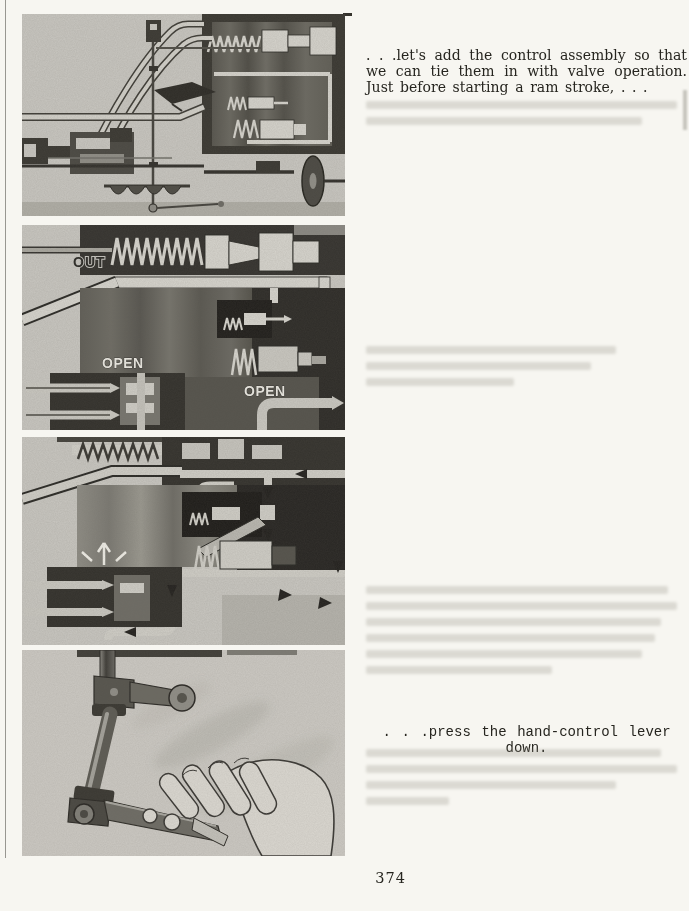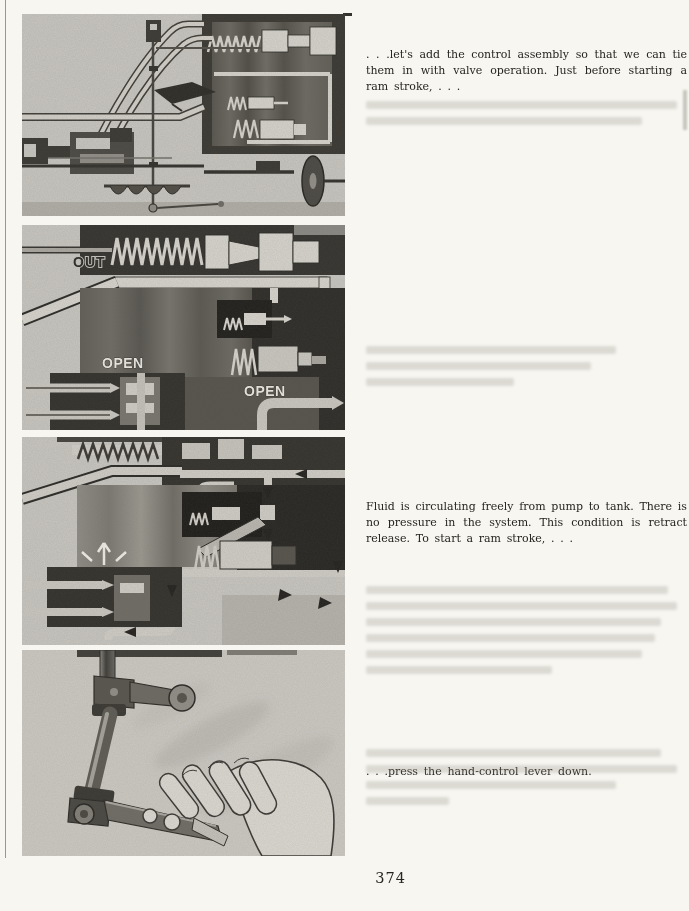--- a/index.html
+++ b/index.html
@@ -8,22 +8,22 @@
   .page{position:absolute;inset:0;background:#f7f6f1;}
   
   .scan-line-left{position:absolute;left:5px;top:0;width:1px;height:858px;background:#4a4841;opacity:.55;}
   .scan-mark-1{position:absolute;left:343px;top:13px;width:9px;height:3px;background:#35332d;}
   .scan-mark-2{position:absolute;left:683px;top:90px;width:4px;height:40px;background:#8b887e;opacity:.45;filter:blur(1px);}
   
   .panel{position:absolute;left:22px;display:block;}
   #p1{top:14px;}  #p2{top:225px;}  #p3{top:437px;}  #p4{top:650px;}
   
   .caption{position:absolute;left:366px;width:321px;text-align:justify;
-           font-size:11px;line-height:16.2px;color:#26251f;word-spacing:2.2px;margin:0;}
-  #c1{top:47px;}  #c2{top:273px;}  #c3{top:499px;}  #c4{top:764px;text-align:left;}
+           font-size:14px;line-height:16.2px;color:#26251f;word-spacing:2.2px;margin:0;}
+  #c1{top:47px;}  #c2{top:273px;}  #c3{top:499px;}  #c4{top:724px;text-align:center;font-family:Liberation Mono, monospace;}
   .u{text-decoration:underline;text-underline-offset:2px;}
   
   .ghost{position:absolute;left:366px;width:321px;}
   .ghost i{display:block;height:8px;margin-bottom:8px;background:#8d897d;opacity:.26;filter:blur(1.4px);border-radius:2px;}
   #g1{top:101px;} #g2{top:346px;} #g3{top:586px;} #g4{top:749px;}
   .pageno{position:absolute;left:330px;top:870px;width:76px;text-align:right;
           font-size:14.5px;color:#26251f;letter-spacing:1px;}
   
   .lbl-dark{font-family:"Liberation Sans",sans-serif;font-weight:bold;font-size:14px;
             fill:#2b2a26;letter-spacing:1px;paint-order:stroke;stroke:#c8c6c0;stroke-width:2px;}
@@ -325,21 +325,20 @@
       </g>
       <path d="M160 126 q7 -8 15 -5 M186 118 q7 -8 15 -5 M212 113 q7 -7 15 -4" stroke="#3b3935" stroke-width="1" fill="none"></path>
       <polygon points="172,168 206,186 202,196 170,180" fill="#c2c0b9" stroke="#2f2d28" stroke-width="1"></polygon>
     </g>
     <rect width="323" height="206" filter="url(#gr4)" opacity=".18"></rect>
   </svg>
 
   <p id="c1" class="caption">. . .let's add the control assembly so that we can tie them in with valve operation. Just before starting a ram stroke, . . .</p>
 
 
-  <p id="c3" class="caption">Fluid is circulating freely from pump to tank. There is no pressure in the system. This condition is retract release. To start a ram stroke, . . .</p>
 
   <p id="c4" class="caption">. . .press the hand-control lever down.</p>
 
   <div id="g1" class="ghost">
     <i style="width:97%"></i>
       <i style="width:86%"></i>
   </div>
   <div id="g2" class="ghost">
     <i style="width:78%"></i>
       <i style="width:70%"></i>

